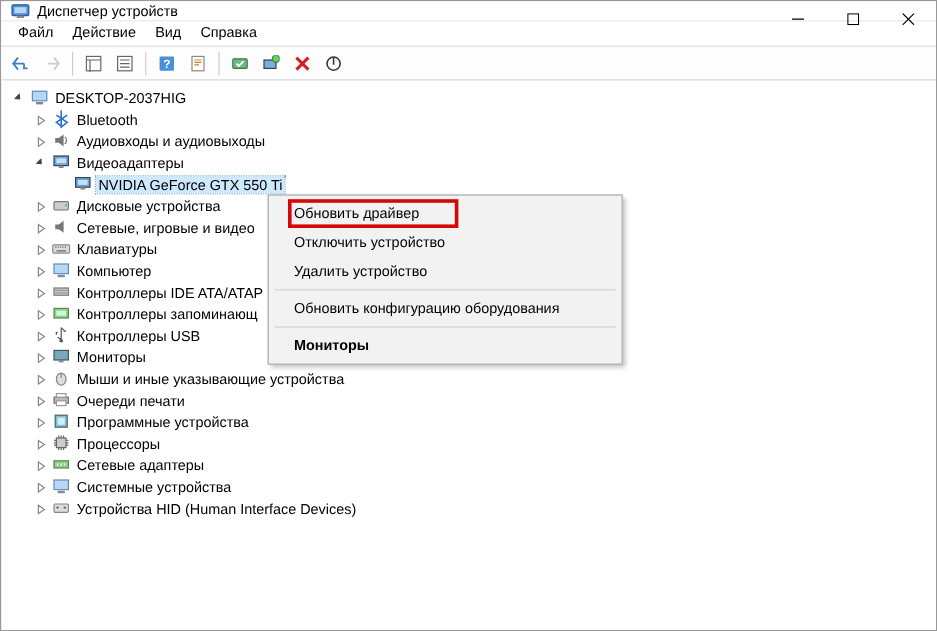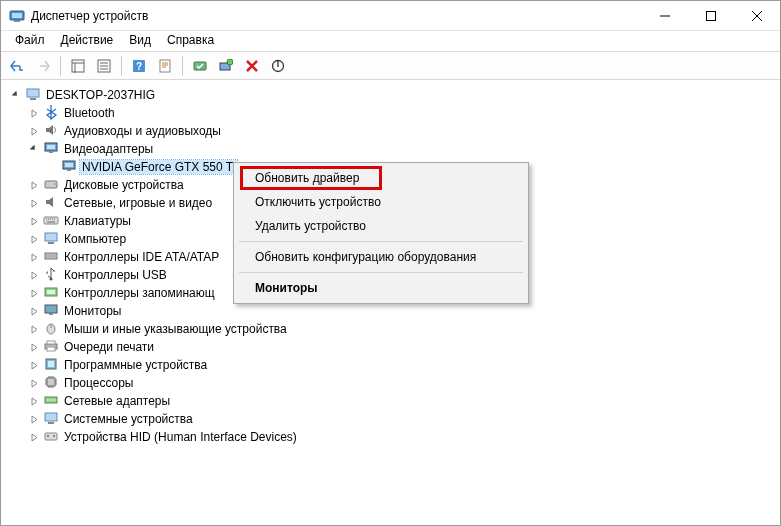--- a/index.html
+++ b/index.html
@@ -9,21 +9,21 @@
     font-size: 12px;
     background: #fff;
     color: #000;
     width: 781px;
     height: 526px;
     overflow: hidden;
     border: 1px solid #999;
   }
   
   .titlebar {
-    height: 30px;
+    height: 17px;
     display: flex;
     align-items: center;
     padding-left: 8px;
     background: #fff;
     border-bottom: 1px solid #e5e5e5;
   }
   .titlebar-icon { width: 16px; height: 16px; margin-right: 6px; }
   .titlebar-title { flex: 1; font-size: 12px; color: #000; }
   .win-controls { display: flex; height: 100%; }
   .win-btn {
@@ -97,21 +97,21 @@
   }
   .node-label { padding: 0 2px; }
   .node-label.selected {
     background: #cde8ff;
     outline: 1px dotted #7ab5e8;
   }
   
   .context-menu {
     position: absolute;
     top: 162px;
-    left: 233px;
+    left: 223px;
     width: 296px;
     background: #f2f2f2;
     border: 1px solid #a9a9a9;
     box-shadow: 3px 3px 4px rgba(0,0,0,0.25);
     padding: 3px;
     z-index: 10;
   }
   .ctx-item {
     padding: 5px 18px;
     cursor: default;
@@ -399,41 +399,41 @@
             </li>
           <li>
               <div class="node">
             <span class="expander">
                   <svg width="9" height="9" viewBox="0 0 9 9">
                     <path d="M2 1l5 3.5L2 8z" fill="none" stroke="#888"></path>
                   </svg>
                 </span>
             <span class="node-icon">
                   <svg width="16" height="16" viewBox="0 0 16 16">
+                    <rect x="2" y="4" width="12" height="8" fill="#9c8" stroke="#585"></rect>
+                    <rect x="4" y="6" width="8" height="4" fill="#cfd"></rect>
+                  </svg>
+                </span>
+            <span class="node-label">Контроллеры запоминающ</span>
+          </div>
+            </li>
+          <li>
+              <div class="node">
+            <span class="expander">
+                  <svg width="9" height="9" viewBox="0 0 9 9">
+                    <path d="M2 1l5 3.5L2 8z" fill="none" stroke="#888"></path>
+                  </svg>
+                </span>
+            <span class="node-icon">
+                  <svg width="16" height="16" viewBox="0 0 16 16">
                     <path d="M8 2v10M8 12l-3-2M8 2l3 3M5 6h-1v2M12 5h-2" stroke="#555" fill="none"></path>
                     <circle cx="8" cy="13" r="1.5" fill="#555"></circle>
                   </svg>
                 </span>
             <span class="node-label">Контроллеры USB</span>
-          </div>
-            </li>
-          <li>
-              <div class="node">
-            <span class="expander">
-                  <svg width="9" height="9" viewBox="0 0 9 9">
-                    <path d="M2 1l5 3.5L2 8z" fill="none" stroke="#888"></path>
-                  </svg>
-                </span>
-            <span class="node-icon">
-                  <svg width="16" height="16" viewBox="0 0 16 16">
-                    <rect x="2" y="4" width="12" height="8" fill="#9c8" stroke="#585"></rect>
-                    <rect x="4" y="6" width="8" height="4" fill="#cfd"></rect>
-                  </svg>
-                </span>
-            <span class="node-label">Контроллеры запоминающ</span>
           </div>
             </li>
           <li>
               <div class="node">
             <span class="expander">
                   <svg width="9" height="9" viewBox="0 0 9 9">
                     <path d="M2 1l5 3.5L2 8z" fill="none" stroke="#888"></path>
                   </svg>
                 </span>
             <span class="node-icon">

